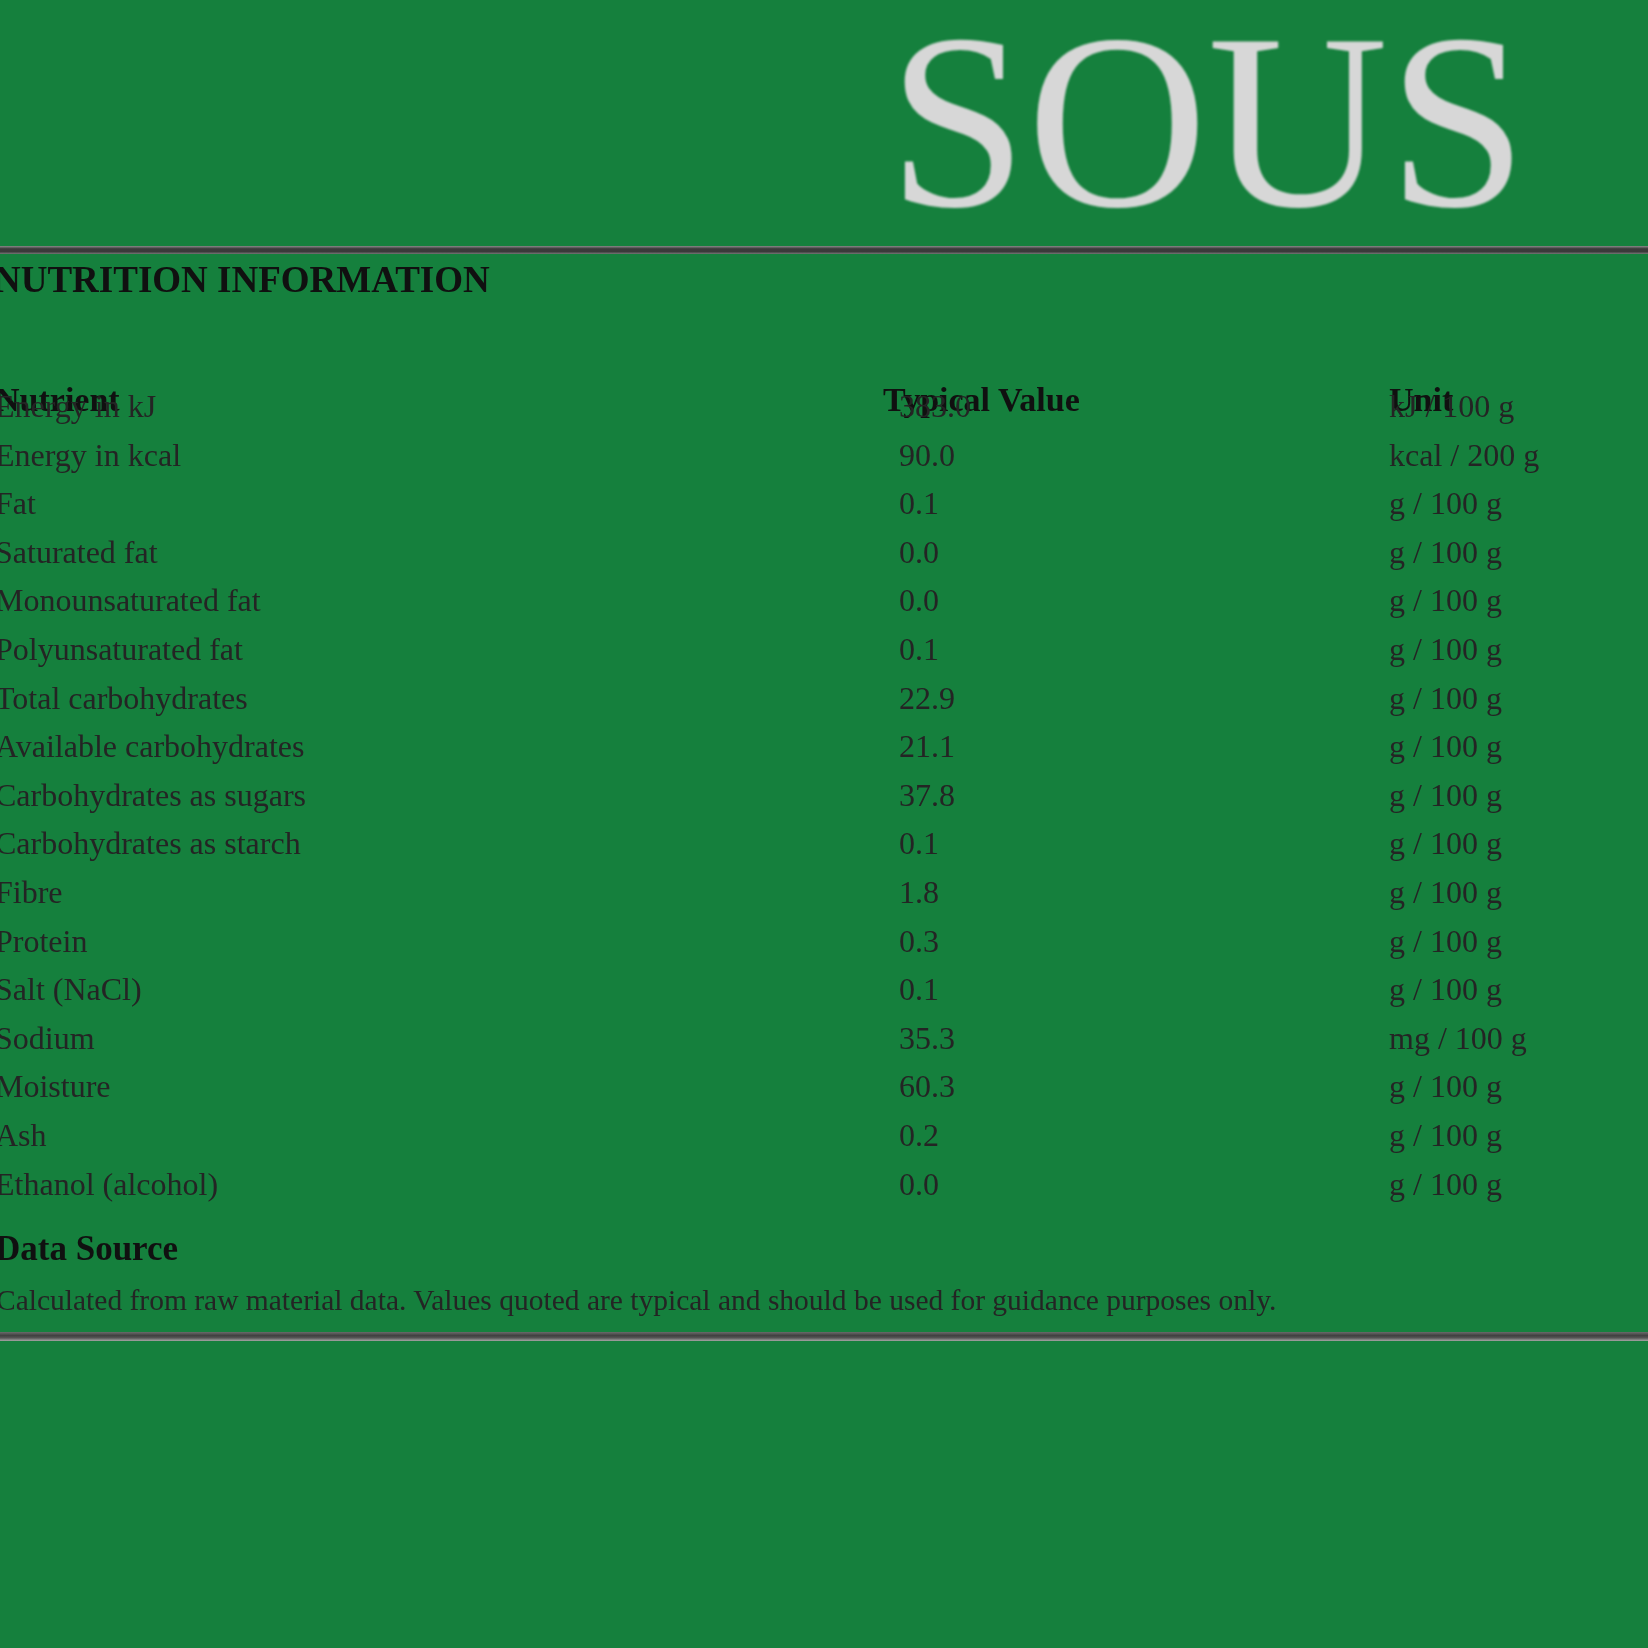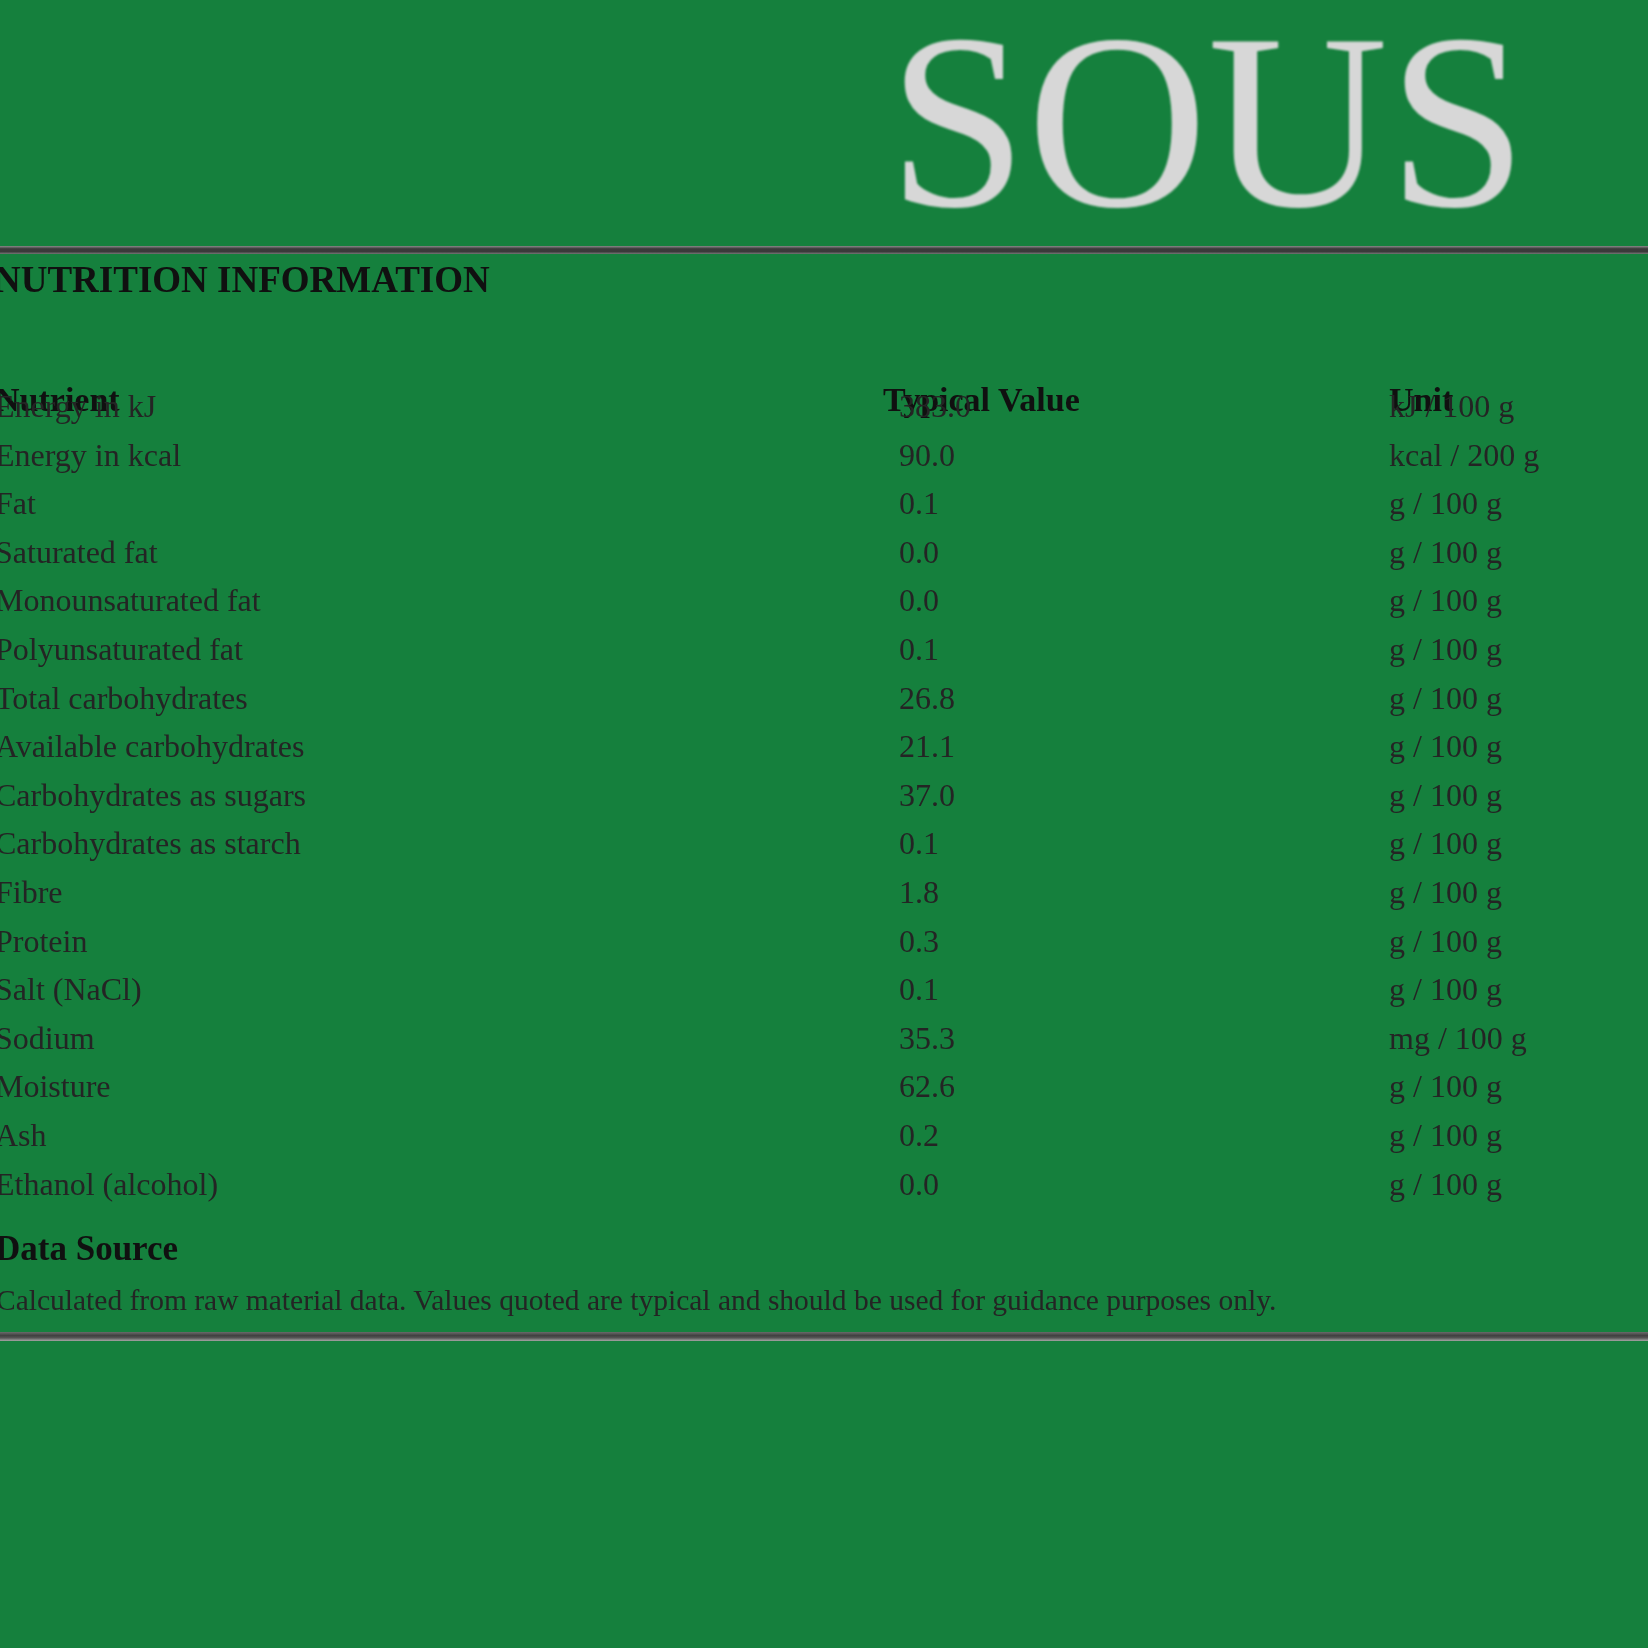--- a/index.html
+++ b/index.html
@@ -112,31 +112,31 @@
       <span class="c2">0.0</span>
       <span class="c3">g / 100 g</span>
     </div>
     <div class="trow" style="top:631.0px">
       <span class="c1">Polyunsaturated fat</span>
       <span class="c2">0.1</span>
       <span class="c3">g / 100 g</span>
     </div>
     <div class="trow" style="top:679.6px">
       <span class="c1">Total carbohydrates</span>
-      <span class="c2">26.8</span>
+      <span class="c2">22.9</span>
       <span class="c3">g / 100 g</span>
     </div>
     <div class="trow" style="top:728.2px">
       <span class="c1">Available carbohydrates</span>
       <span class="c2">21.1</span>
       <span class="c3">g / 100 g</span>
     </div>
     <div class="trow" style="top:776.8px">
       <span class="c1">Carbohydrates as sugars</span>
-      <span class="c2">37.0</span>
+      <span class="c2">37.8</span>
       <span class="c3">g / 100 g</span>
     </div>
     <div class="trow" style="top:825.4px">
       <span class="c1">Carbohydrates as starch</span>
       <span class="c2">0.1</span>
       <span class="c3">g / 100 g</span>
     </div>
     <div class="trow" style="top:874.0px">
       <span class="c1">Fibre</span>
       <span class="c2">1.8</span>
@@ -152,21 +152,21 @@
       <span class="c2">0.1</span>
       <span class="c3">g / 100 g</span>
     </div>
     <div class="trow" style="top:1019.8px">
       <span class="c1">Sodium</span>
       <span class="c2">35.3</span>
       <span class="c3">mg / 100 g</span>
     </div>
     <div class="trow" style="top:1068.4px">
       <span class="c1">Moisture</span>
-      <span class="c2">62.6</span>
+      <span class="c2">60.3</span>
       <span class="c3">g / 100 g</span>
     </div>
     <div class="trow" style="top:1117.0px">
       <span class="c1">Ash</span>
       <span class="c2">0.2</span>
       <span class="c3">g / 100 g</span>
     </div>
     <div class="trow" style="top:1165.6px">
       <span class="c1">Ethanol (alcohol)</span>
       <span class="c2">0.0</span>

